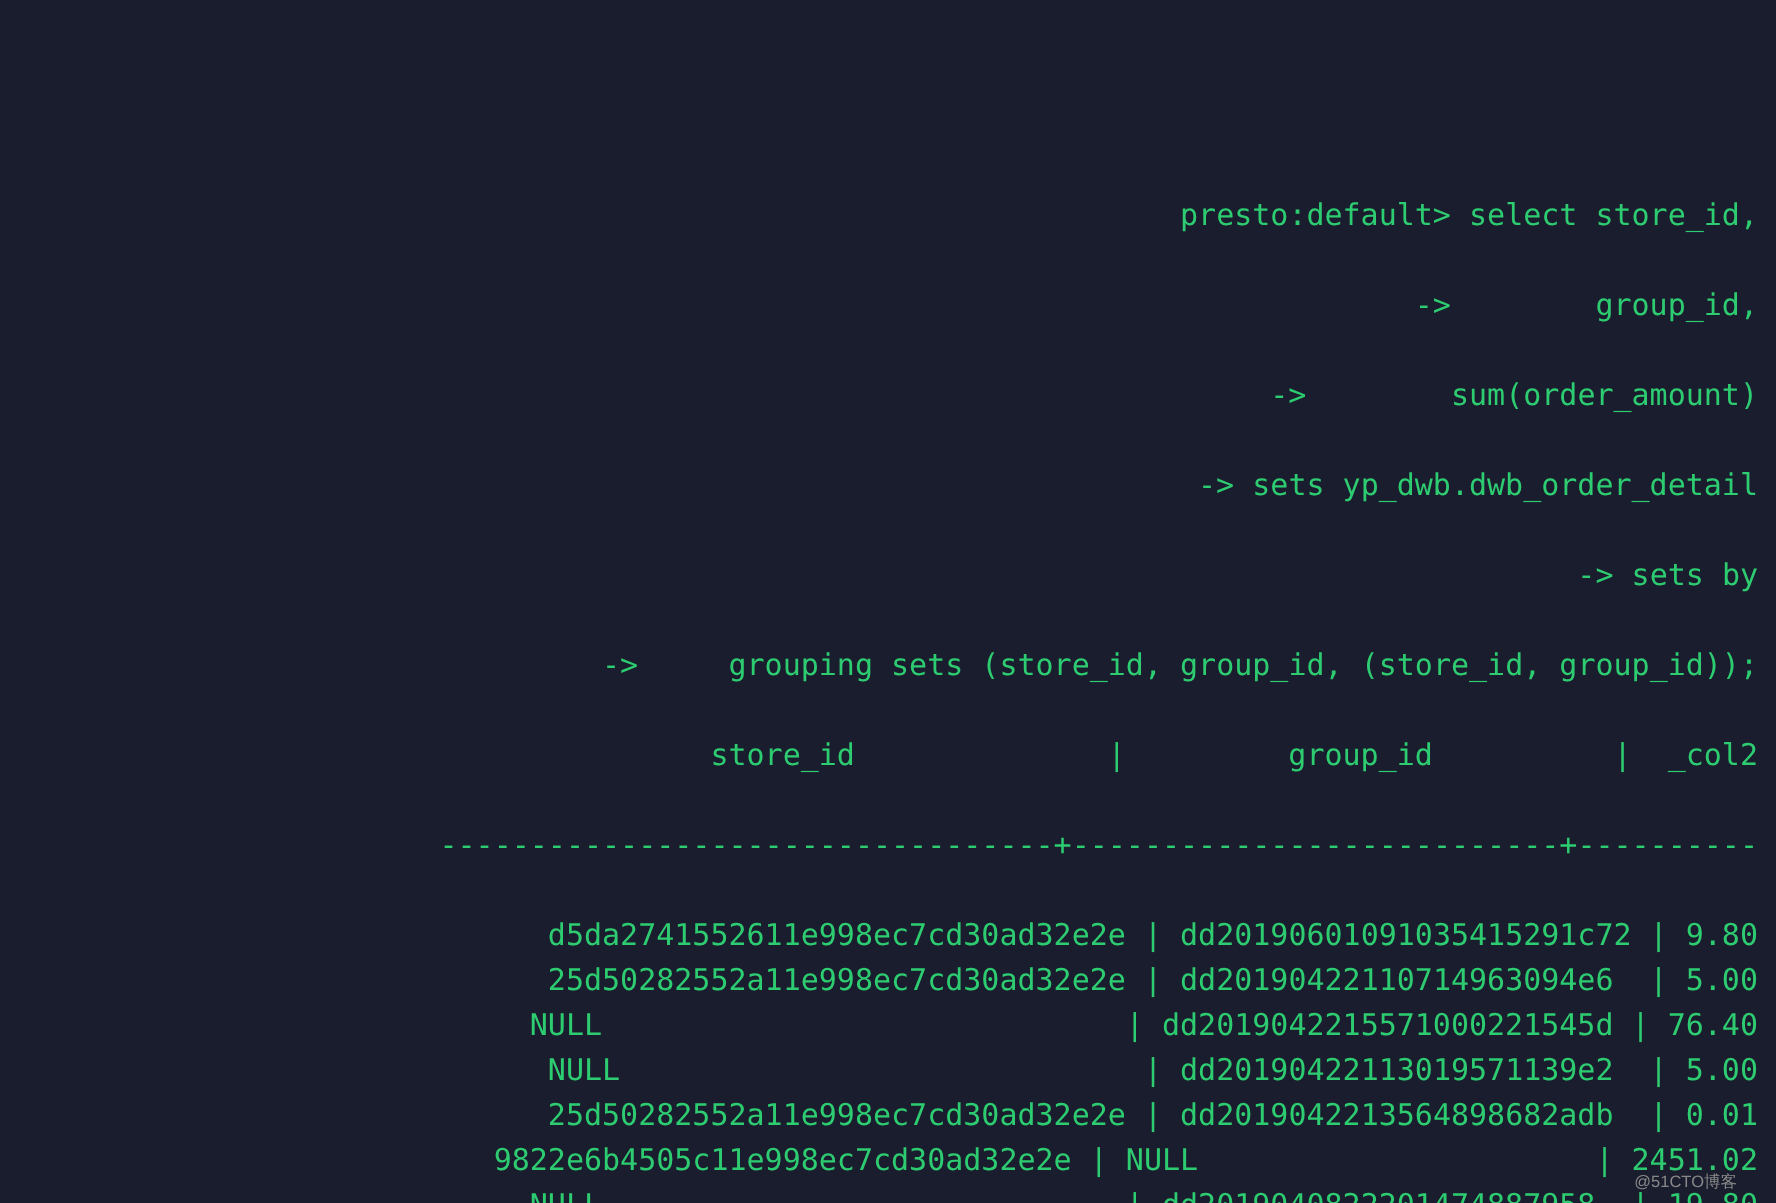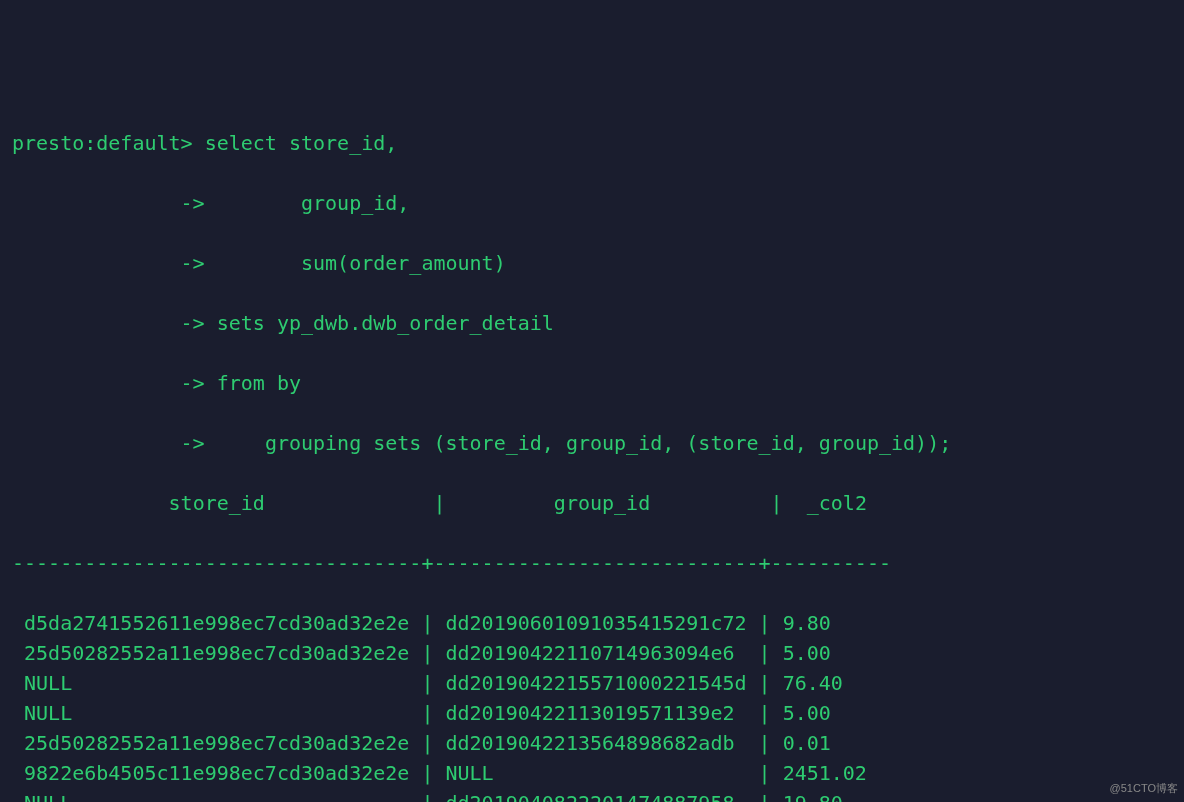--- a/index.html
+++ b/index.html
@@ -9,40 +9,40 @@
     font-family: 'Menlo', 'Monaco', 'Consolas', monospace;
     font-size: 20px;
     line-height: 1.5;
     padding: 8px 12px;
     white-space: pre;
     overflow: hidden;
     width: 1184px;
     height: 802px;
     position: relative;
   }
-  .line { display: block; }
+  .line { display: block; text-align: right; }
   .watermark {
     position: absolute;
     bottom: 6px;
-    right: 6px;
+    right: 26px;
     color: #888;
     font-size: 11px;
     font-family: sans-serif;
   }
 </style>
 </head>
 <body>
 
 
 
 <span class="line"><span>presto:default&gt;</span><span> select store_id,</span></span>
 <span class="line">              <span>-&gt;</span><span>        group_id,</span></span>
 <span class="line">              <span>-&gt;</span><span>        sum(order_amount)</span></span>
 <span class="line">              <span>-&gt;</span><span> sets yp_dwb.dwb_order_detail</span></span>
-<span class="line">              <span>-&gt;</span><span> from by</span></span>
+<span class="line">              <span>-&gt;</span><span> sets by</span></span>
 <span class="line">              <span>-&gt;</span><span>     grouping sets (store_id, group_id, (store_id, group_id));</span></span>
 <span class="line">             <span>store_id</span>              |         <span>group_id</span>          |  <span>_col2</span></span>
 <span class="line">----------------------------------+---------------------------+----------</span>
 <div id="rows-container"><span class="line"> d5da2741552611e998ec7cd30ad32e2e | dd20190601091035415291c72 | 9.80</span><span class="line"> 25d50282552a11e998ec7cd30ad32e2e | dd20190422110714963094e6  | 5.00</span><span class="line"> NULL                             | dd2019042215571000221545d | 76.40</span><span class="line"> NULL                             | dd20190422113019571139e2  | 5.00</span><span class="line"> 25d50282552a11e998ec7cd30ad32e2e | dd2019042213564898682adb  | 0.01</span><span class="line"> 9822e6b4505c11e998ec7cd30ad32e2e | NULL                      | 2451.02</span><span class="line"> NULL                             | dd2019040822201474887958  | 19.80</span></div>
 
 <div class="watermark">@51CTO博客</div>
 
 
 
 

